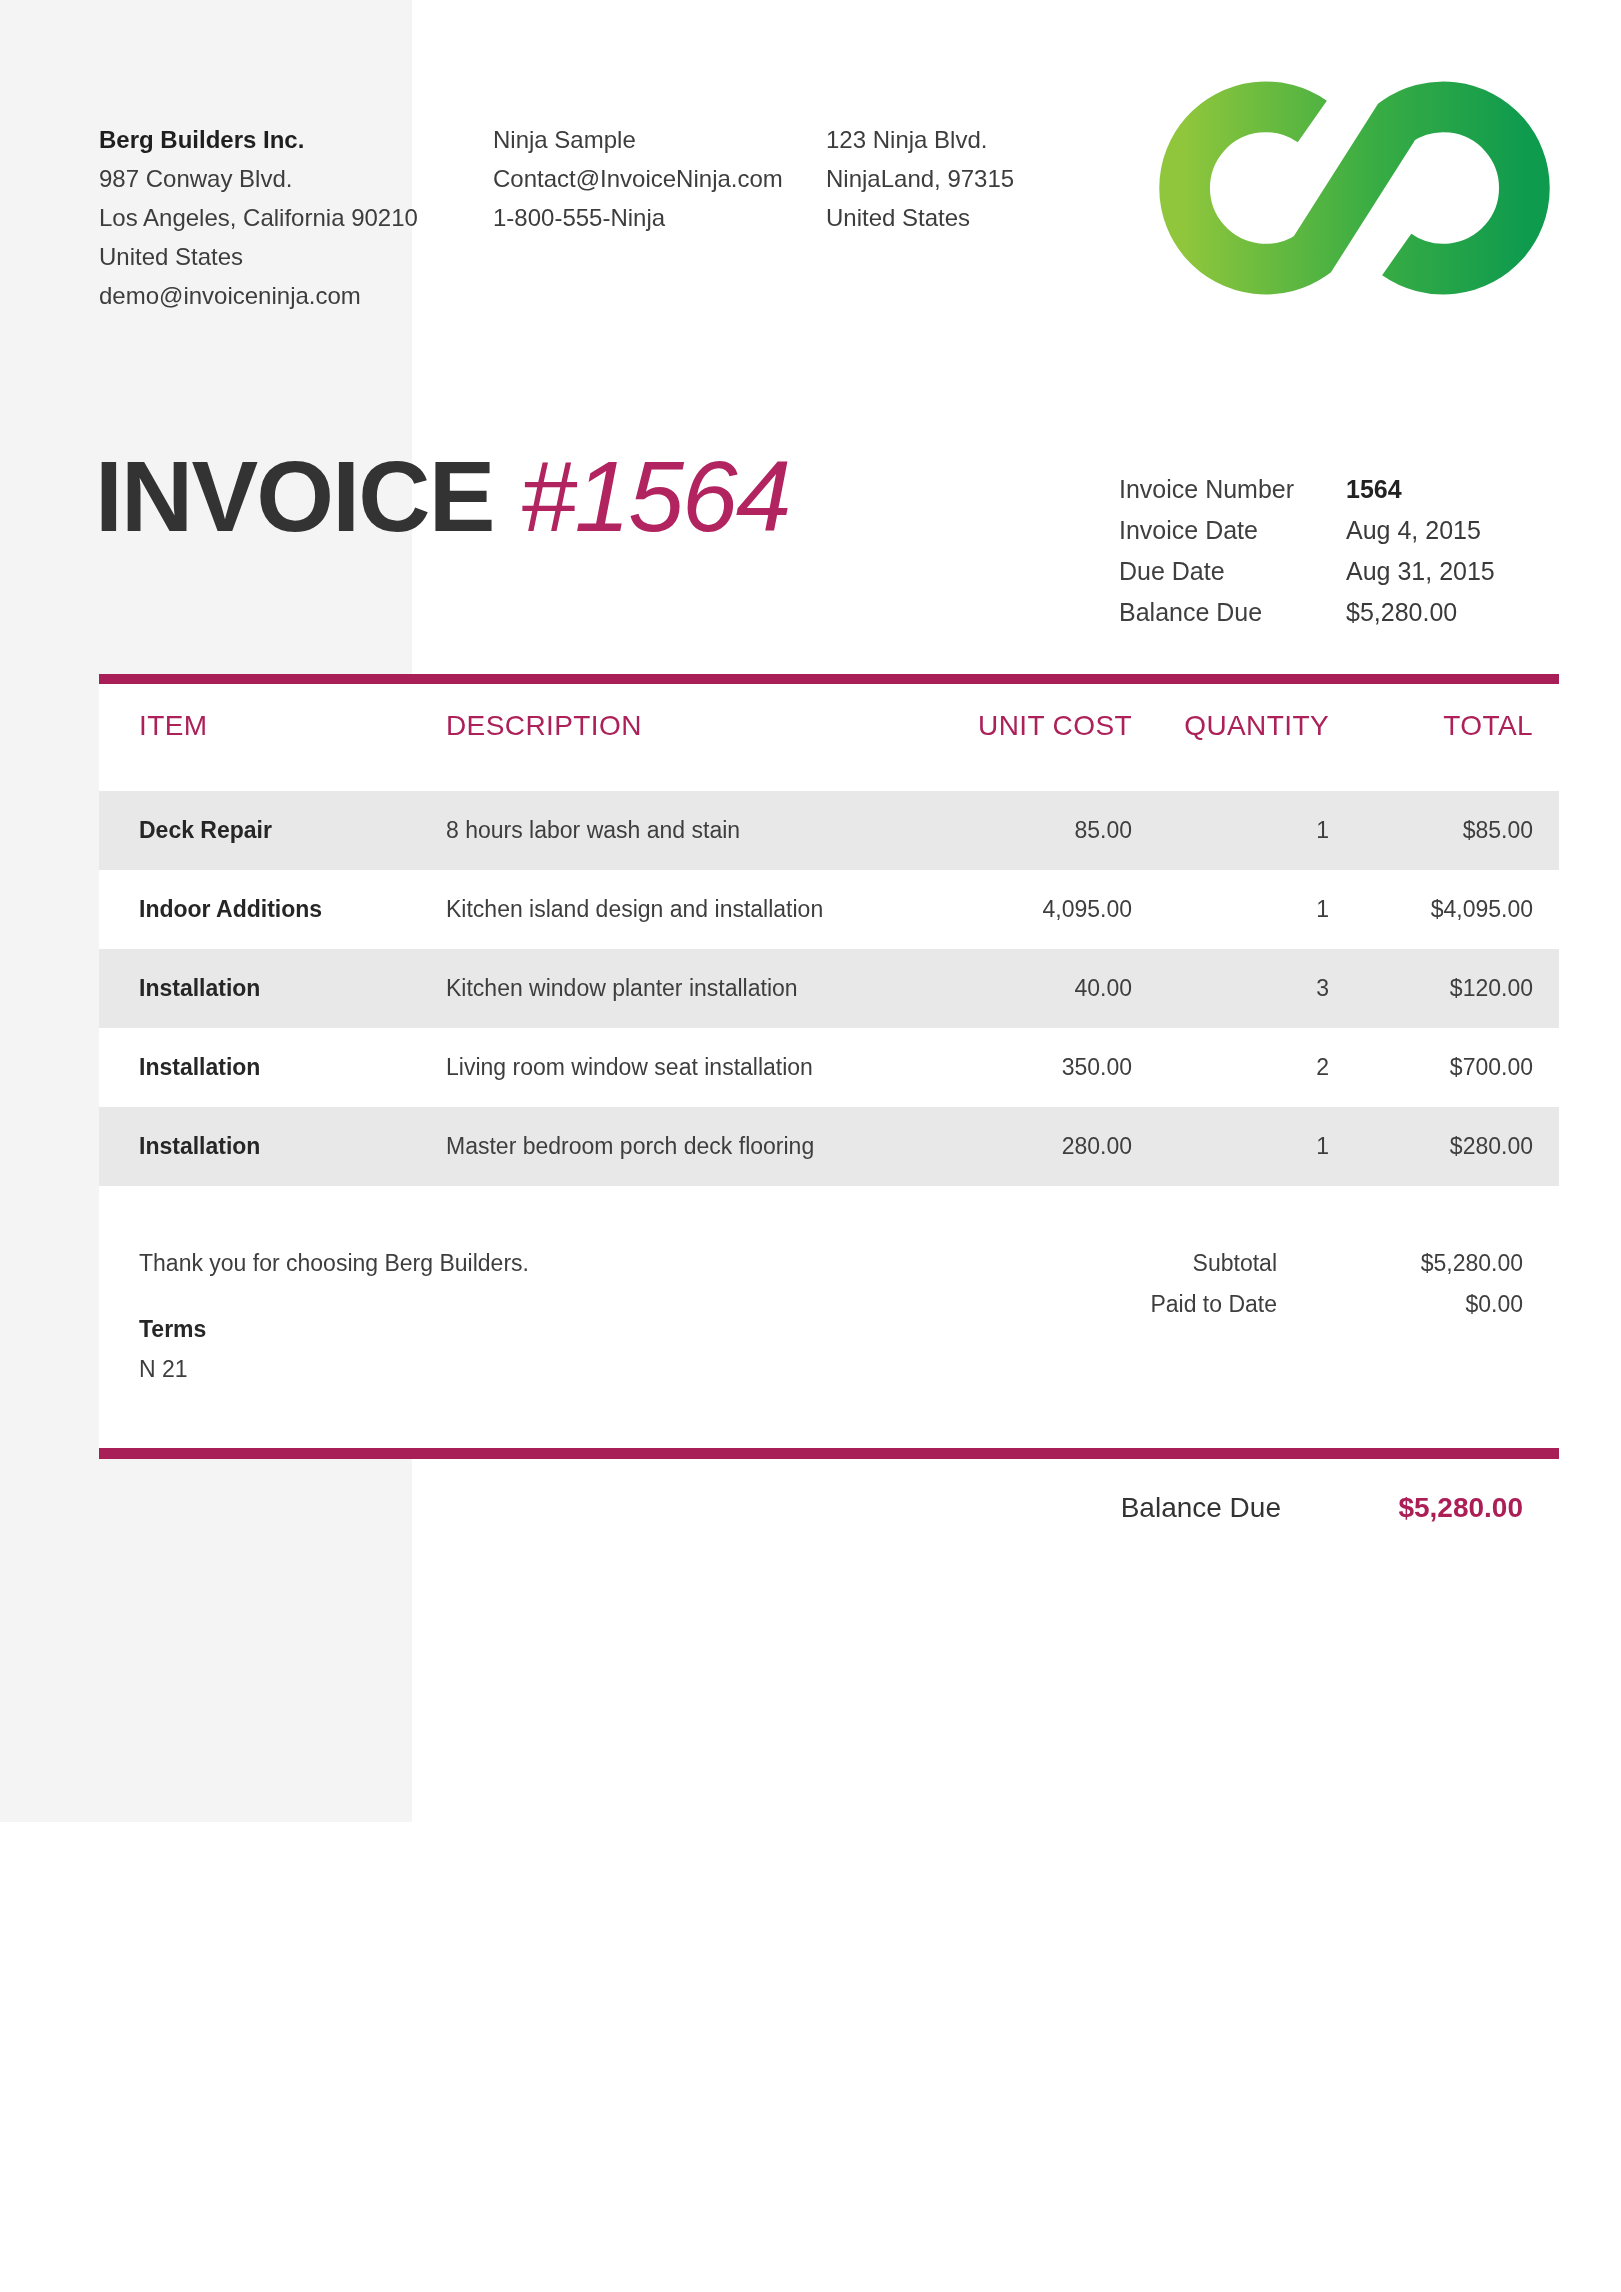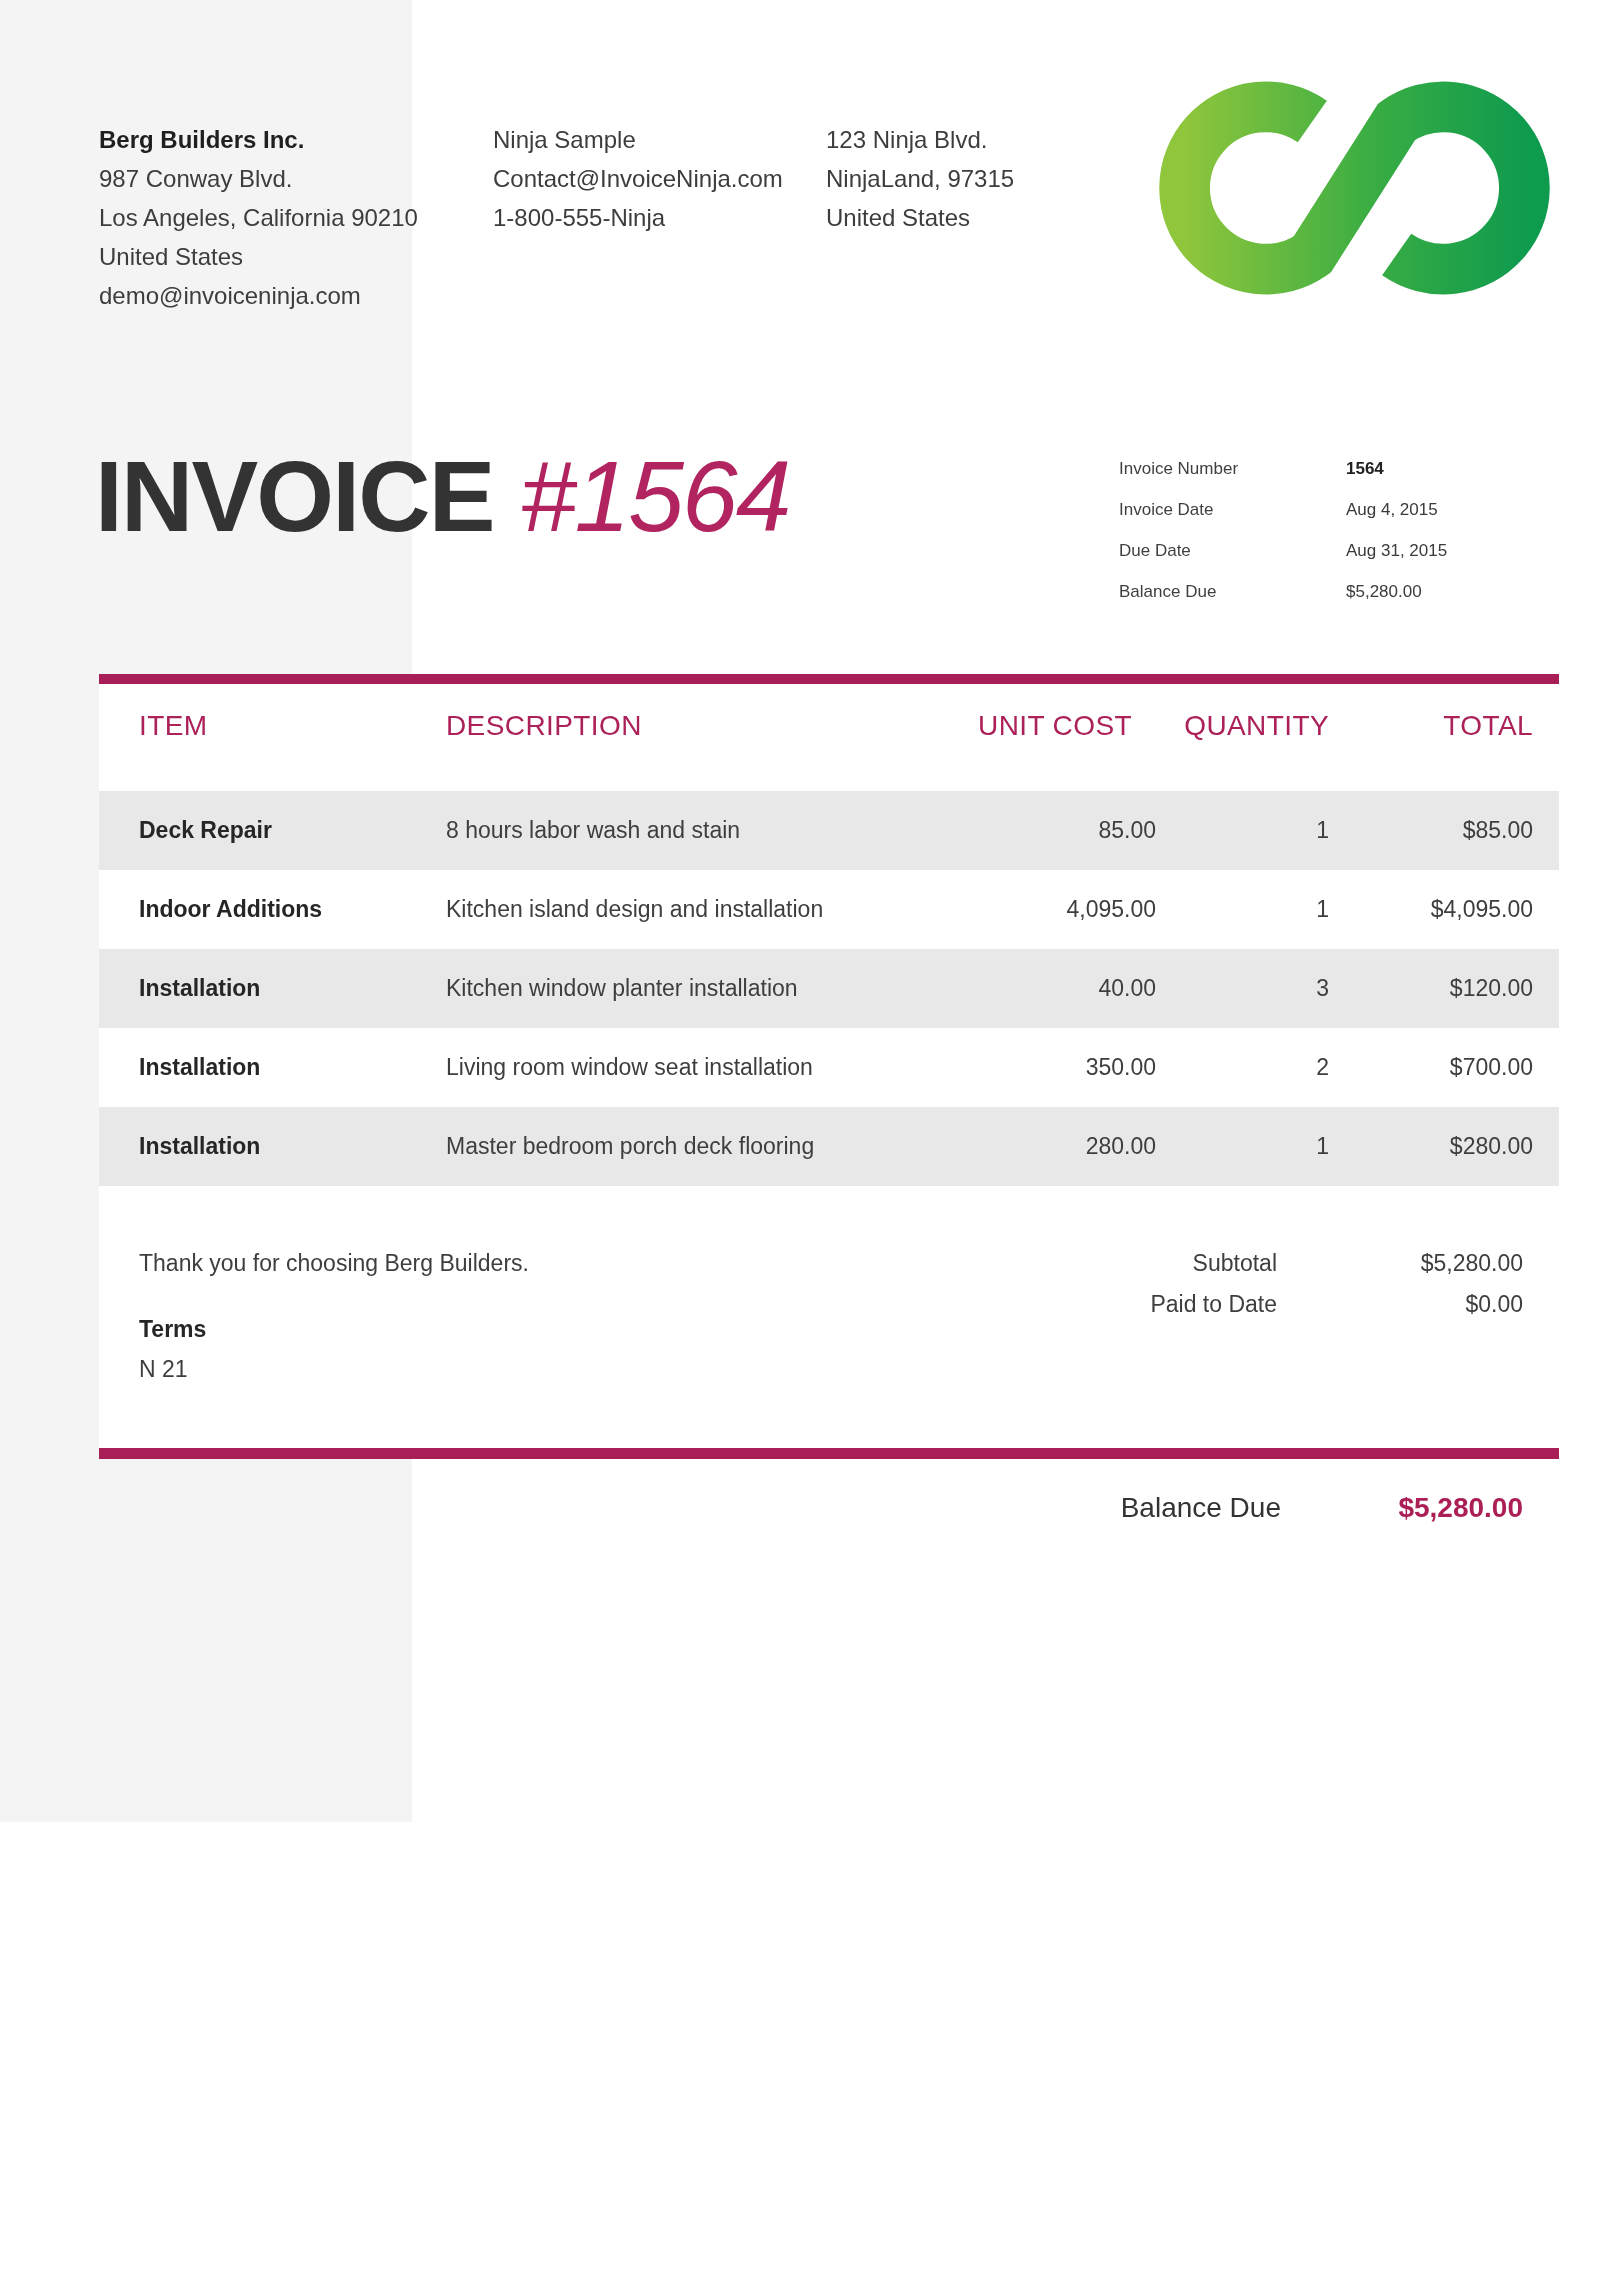--- a/index.html
+++ b/index.html
@@ -19,21 +19,21 @@
   .client { position:absolute; left:493px; top:120px; font-size:24px; line-height:39px; color:#3d3d3d; }
   .client-addr { position:absolute; left:826px; top:120px; font-size:24px; line-height:39px; color:#3d3d3d; }
   
   .logo { position:absolute; left:1155px; top:79px; width:399px; height:218px; }
   .logo svg { width:100%; height:100%; display:block; }
   
   .title { position:absolute; left:95px; top:441px; height:111px; line-height:111px; white-space:nowrap; }
   .title .t1 { font-size:100px; font-weight:bold; color:#333333; letter-spacing:-1.8px;text-align:center; }
   .title .t2 { font-size:100px; font-style:italic; color:#b12460; letter-spacing:-1.8px; margin-left:23px; }
   
-  .meta { position:absolute; left:1119px; top:448px; font-size:17px; line-height:41px; }
+  .meta { position:absolute; left:1119px; top:469px; font-size:25px; line-height:41px; }
   .meta .mrow { white-space:nowrap; }
   .meta .mlabel { display:inline-block; width:227px; color:#3f3f3f; }
   .meta .mvalue { color:#3a3a3a; }
   .meta .mrow.first .mvalue { font-weight:bold; color:#222222; }
   
   .card {
     position:absolute; left:99px; top:674px; width:1460px;
     background:#ffffff;
     border-top:10.7px solid #a81e56; border-bottom:11.6px solid #a81e56;
   }
@@ -42,21 +42,21 @@
   .th.h-item  { left:40px; }
   .th.h-desc  { left:347px; }
   .th.h-cost  { right:427px; text-align:right; }
   .th.h-qty   { right:230px; text-align:right; }
   .th.h-total { right:26px;  text-align:right; }
   .trow { position:relative; height:79px; }
   .trow.odd { background:#e8e8e8; }
   .cell { position:absolute; top:0; height:79px; line-height:79px; font-size:23px; color:#3e3e3e; white-space:nowrap; }
   .cell.item  { left:40px;  font-weight:bold; color:#262626; }
   .cell.desc  { left:347px; }
-  .cell.cost  { right:403px; text-align:left; }
+  .cell.cost  { right:427px; text-align:left; }
   .cell.qty   { right:230px; text-align:right; }
   .cell.total { right:26px;  text-align:left; }
   .tfoot { position:relative; height:262px; font-size:23px; color:#3e3e3e; }
   .thanks    { position:absolute; left:40px; top:64px;  line-height:27px; }
   .sumrow    { position:absolute; left:0; right:0; height:27px; line-height:27px; }
   .sumrow.s1 { top:64px; }
   .sumrow.s2 { top:105px; }
   .slabel { position:absolute; right:282px; text-align:right; }
   .svalue { position:absolute; right:36px;  text-align:right; }
   .terms-label { position:absolute; left:40px; top:130px; line-height:27px; font-weight:bold; color:#262626; }

